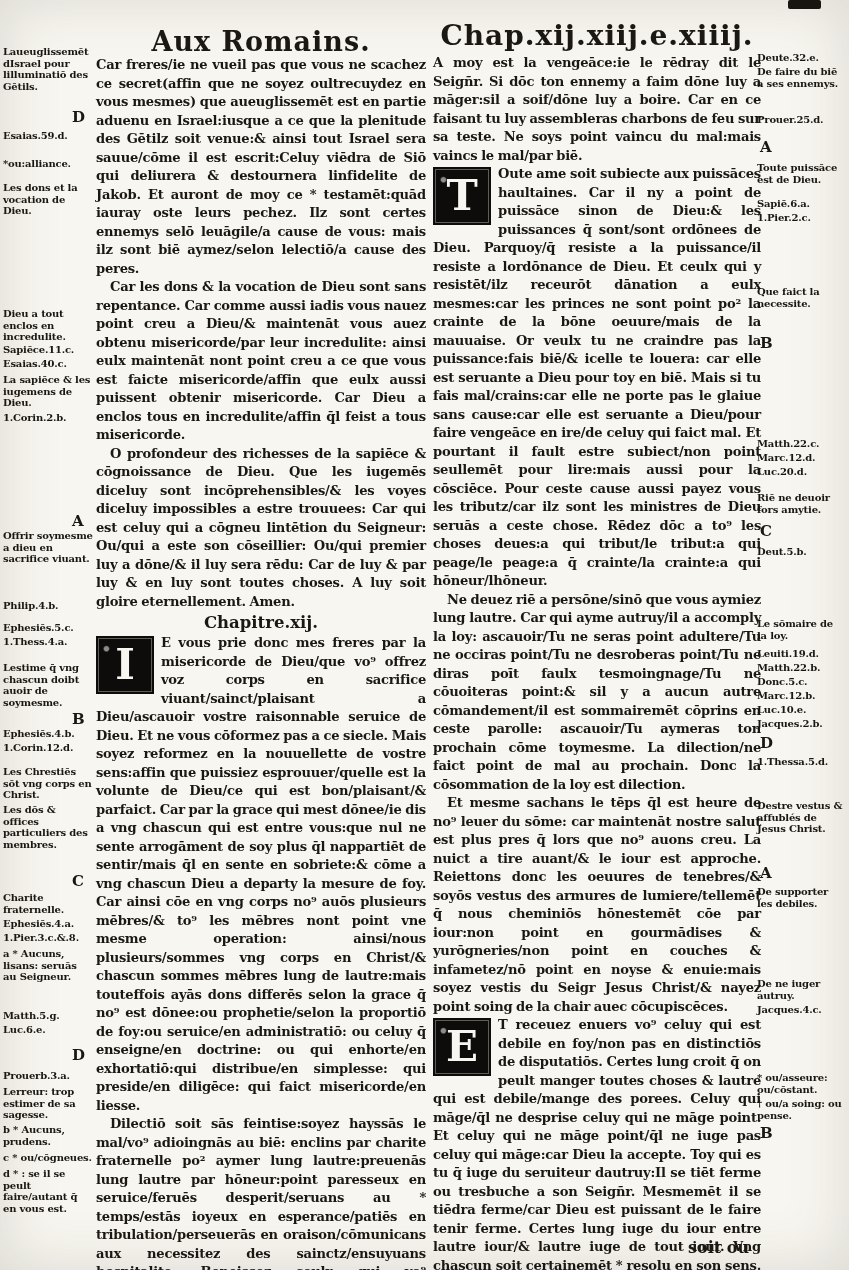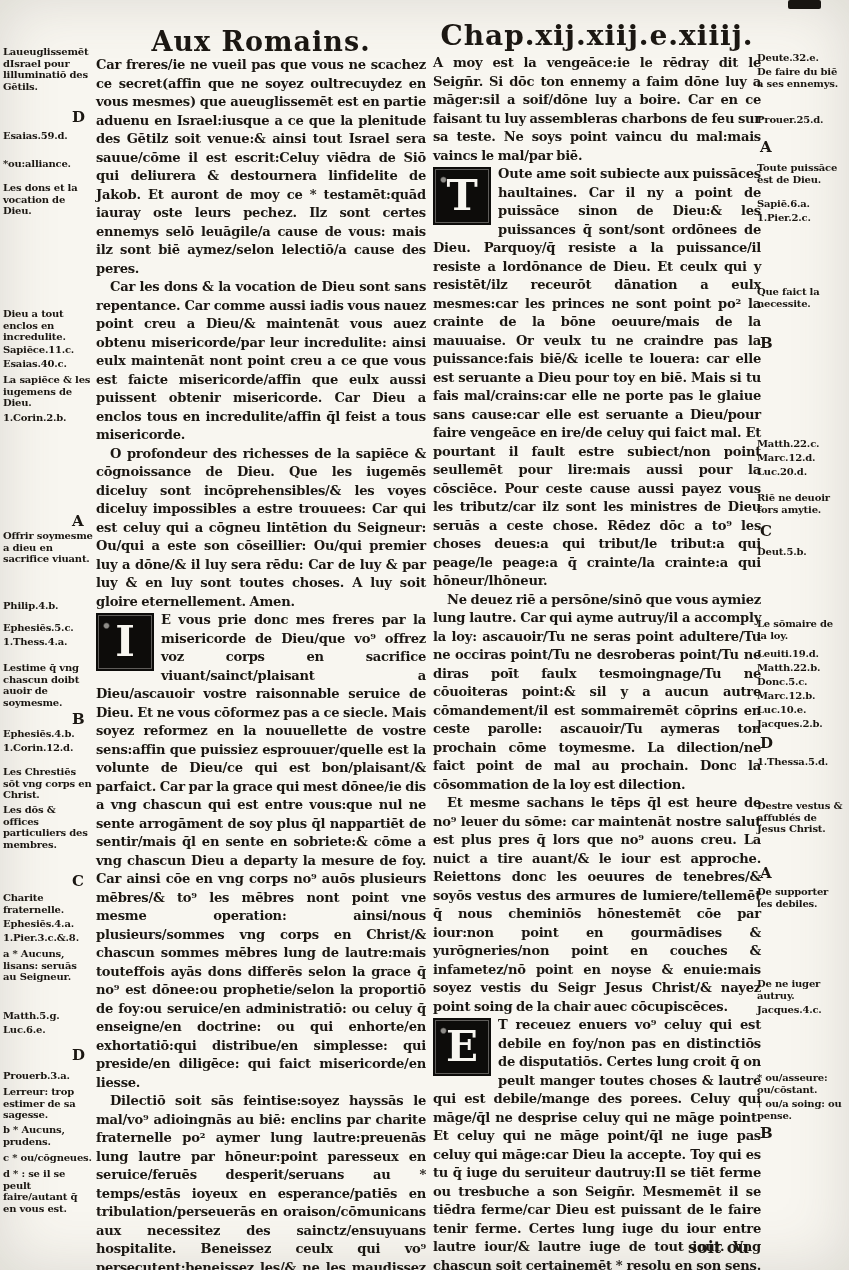--- a/index.html
+++ b/index.html
@@ -53,20 +53,21 @@
 
   <div class="ink-smudge"></div>
 
   <div class="running-header rh-right">Chap.xij.xiij.e.xiiij.</div>
   <div class="running-header rh-left">Aux Romains.</div>
 
   <div class="col col-left">
     <p class="bt">Car freres/ie ne vueil pas que vous ne scachez ce secret(affin que ne soyez oultrecuydez en vous mesmes) que aueuglissemēt est en partie aduenu en Israel:iusque a ce que la plenitude des Gētilz soit venue:&amp; ainsi tout Israel sera sauue/cōme il est escrit:Celuy viēdra de Siō qui deliurera &amp; destournera linfidelite de Jakob. Et auront de moy ce * testamēt:quād iauray oste leurs pechez. Ilz sont certes ennemys selō leuāgile/a cause de vous: mais ilz sont biē aymez/selon lelectiō/a cause des peres.</p>
     <p class="bt ind">Car les dons &amp; la vocation de Dieu sont sans repentance. Car comme aussi iadis vous nauez point creu a Dieu/&amp; maintenāt vous auez obtenu misericorde/par leur incredulite: ainsi eulx maintenāt nont point creu a ce que vous est faicte misericorde/affin que eulx aussi puissent obtenir misericorde. Car Dieu a enclos tous en incredulite/affin q̄l feist a tous misericorde.</p>
     <p class="bt ind">O profondeur des richesses de la sapiēce &amp; cōgnoissance de Dieu. Que les iugemēs diceluy sont incōprehensibles/&amp; les voyes diceluy impossibles a estre trouuees: Car qui est celuy qui a cōgneu lintētion du Seigneur: Ou/qui a este son cōseillier: Ou/qui premier luy a dōne/&amp; il luy sera rēdu: Car de luy &amp; par luy &amp; en luy sont toutes choses. A luy soit gloire eternellement. Amen.</p>
+    <div class="chap-center">Chapitre.xij.</div>
     <p class="bt">
       <span class="dropcap">I</span><span>E vous prie donc mes freres par la misericorde de Dieu/que vo⁹ offrez voz corps en sacrifice viuant/sainct/plaisant a Dieu/ascauoir vostre raisonnable seruice de Dieu. Et ne vous cōformez pas a ce siecle. Mais soyez reformez en la nouuellette de vostre sens:affin que puissiez esprouuer/quelle est la volunte de Dieu/ce qui est bon/plaisant/&amp; parfaict. Car par la grace qui mest dōnee/ie dis a vng chascun qui est entre vous:que nul ne sente arrogāment de soy plus q̄l nappartiēt de sentir/mais q̄l en sente en sobriete:&amp; cōme a vng chascun Dieu a departy la mesure de foy. Car ainsi cōe en vng corps no⁹ auōs plusieurs mēbres/&amp; to⁹ les mēbres nont point vne mesme operation: ainsi/nous plusieurs/sommes vng corps en Christ/&amp; chascun sommes mēbres lung de lautre:mais touteffois ayās dons differēs selon la grace q̄ no⁹ est dōnee:ou prophetie/selon la proportiō de foy:ou seruice/en administratiō: ou celuy q̄ enseigne/en doctrine: ou qui enhorte/en exhortatiō:qui distribue/en simplesse: qui preside/en diligēce: qui faict misericorde/en liesse.</span>
     </p>
     <p class="bt ind">Dilectiō soit sās feintise:soyez hayssās le mal/vo⁹ adioingnās au biē: enclins par charite fraternelle po² aymer lung lautre:preuenās lung lautre par hōneur:point paresseux en seruice/feruēs desperit/seruans au * temps/estās ioyeux en esperance/patiēs en tribulation/perseuerās en oraison/cōmunicans aux necessitez des sainctz/ensuyuans hospitalite. Beneissez ceulx qui vo⁹ persecutent:beneissez les/&amp; ne les maudissez point. Resiouyssez vo⁹ auec ceulx qui se esiouyssent/&amp; pleurez auec ceulx qui pleurēt: ayans vng mesme courage les vngs vers les autres. Ne sentez point arrogammēt de vous: mais soyez cōsentans aux choses hūbles. Ne soyez pas b* oultrecuydez en vous mesmes. Ne rēdez a nully mal pour mal. Pouruoyez choses c* hōnestes deuāt to⁹ hōmes. d* Se il se peult faire/autant q̄ en vo⁹ est/ayez paix auec tous hōes. Ne vo⁹ vēgez point vous mesmes/mes tresaymez:mais donnez lieu a ire: car il est escrit:</p>
   </div>
 
   <div class="col col-right">
     <p class="bt">A moy est la vengeāce:ie le rēdray dit le Seigñr. Si dōc ton ennemy a faim dōne luy a māger:sil a soif/dōne luy a boire. Car en ce faisant tu luy assembleras charbons de feu sur sa teste. Ne soys point vaincu du mal:mais vaincs le mal/par biē.</p>
     <p class="bt">
       <span class="dropcap">T</span><span>Oute ame soit subiecte aux puissāces haultaines. Car il ny a point de puissāce sinon de Dieu:&amp; les puissances q̄ sont/sont ordōnees de Dieu. Parquoy/q̄ resiste a la puissance/il resiste a lordōnance de Dieu. Et ceulx qui y resistēt/ilz receurōt dānation a eulx mesmes:car les princes ne sont point po² la crainte de la bōne oeuure/mais de la mauuaise. Or veulx tu ne craindre pas la puissance:fais biē/&amp; icelle te louera: car elle est seruante a Dieu pour toy en biē. Mais si tu fais mal/crains:car elle ne porte pas le glaiue sans cause:car elle est seruante a Dieu/pour faire vengeāce en ire/de celuy qui faict mal. Et pourtant il fault estre subiect/non point seullemēt pour lire:mais aussi pour la cōsciēce. Pour ceste cause aussi payez vous les tributz/car ilz sont les ministres de Dieu seruās a ceste chose. Rēdez dōc a to⁹ les choses deues:a qui tribut/le tribut:a qui peage/le peage:a q̄ crainte/la crainte:a qui hōneur/lhōneur.</span>

